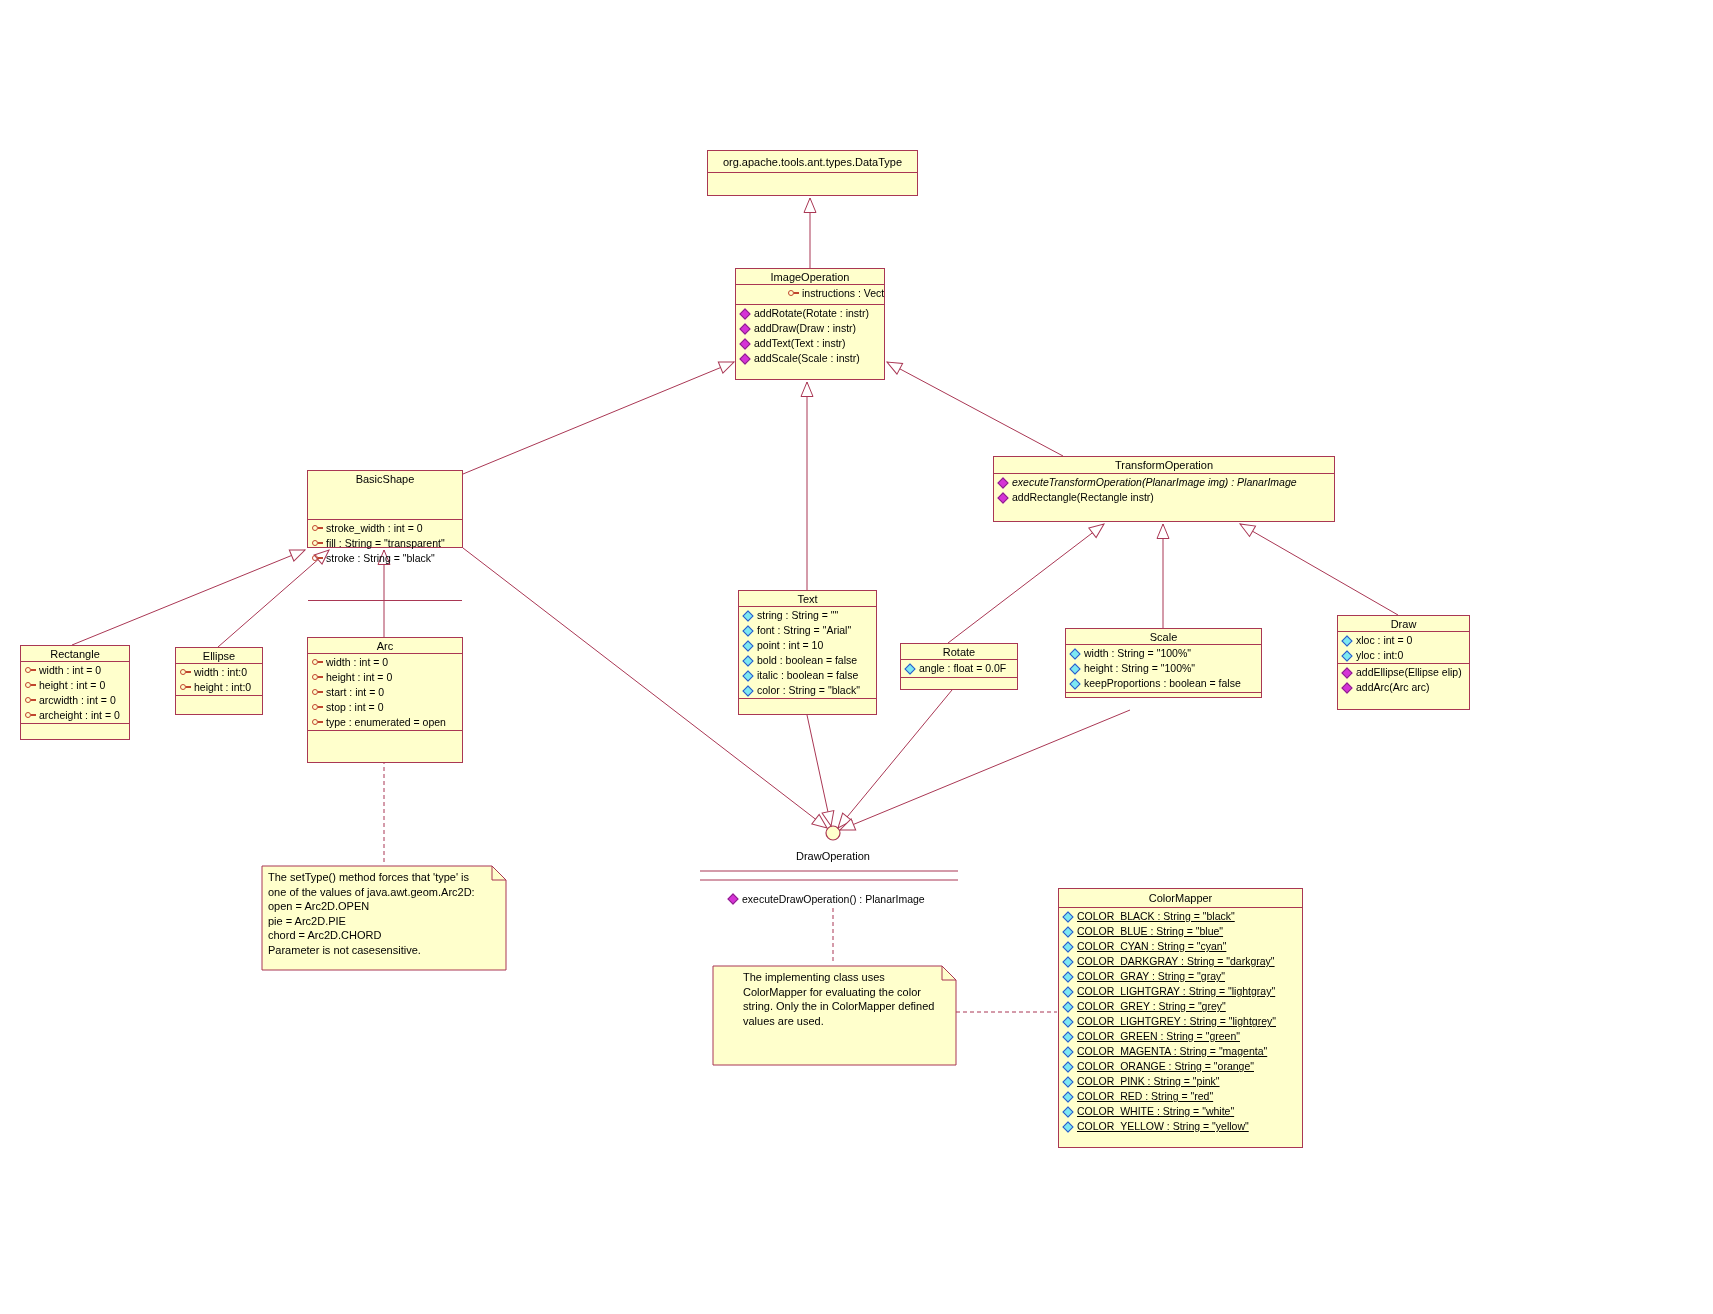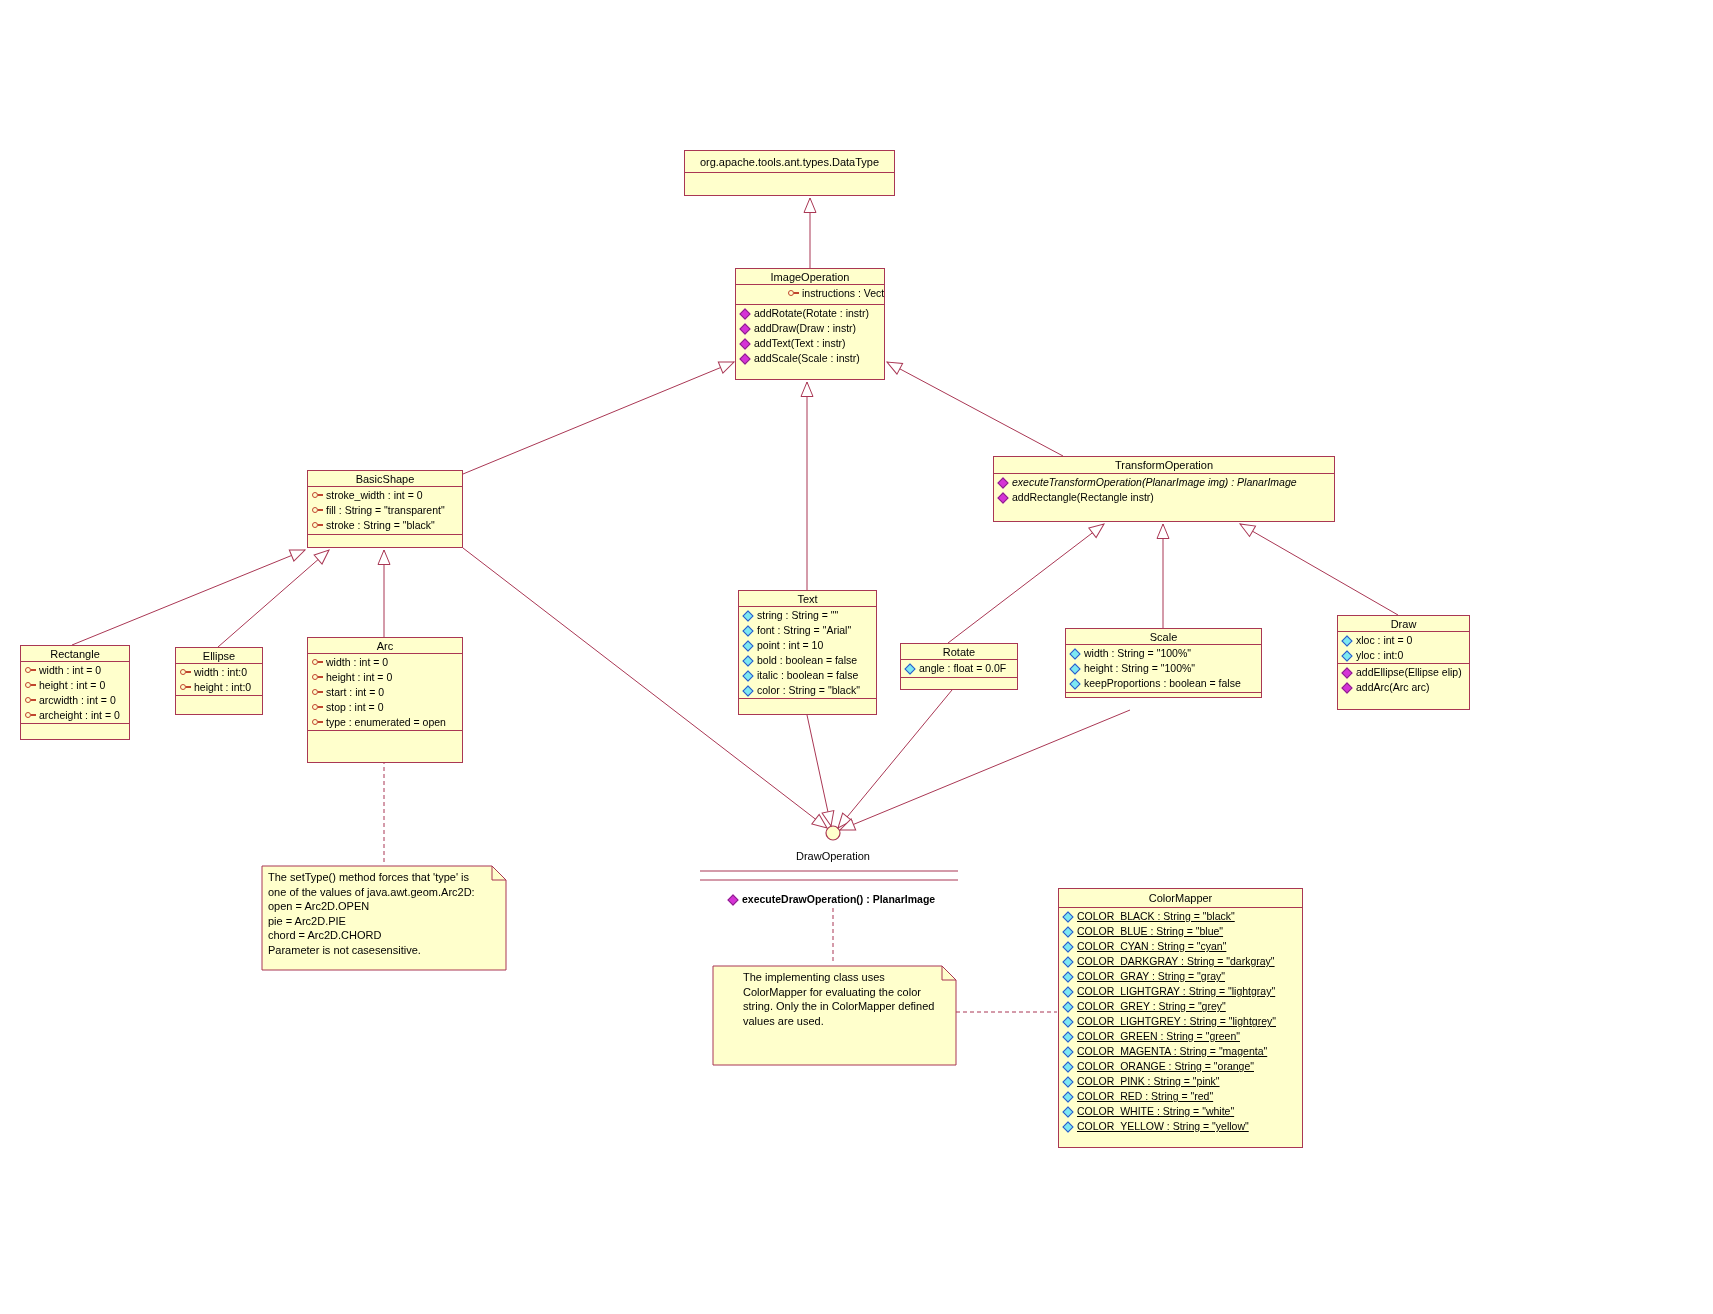--- a/index.html
+++ b/index.html
@@ -52,21 +52,21 @@
   .icon-key::before{
     content:'';position:absolute;left:1px;top:2px;width:4px;height:4px;
     border:1.5px solid var(--key-icon);border-radius:50%;
   }
   .icon-key::after{
     content:'';position:absolute;left:7px;top:4px;width:5px;height:2px;
     background:var(--key-icon);
   }
 
   .iface-name{position:absolute;z-index:2;font-size:11px;text-align:center;white-space:nowrap;}
-  .iface-op{position:absolute;z-index:2;display:flex;align-items:flex-end;font-size:10.5px;font-weight:bold;}
+  .iface-op{position:absolute;z-index:2;display:flex;align-items:flex-start;font-size:10.5px;}
   .note-text{
     position:absolute;z-index:2;font-size:11px;line-height:14.6px;
     white-space:pre-line;
   }
 </style>
 </head>
 <body>
 
 <div id="canvas">
 
@@ -114,21 +114,21 @@
 open = Arc2D.OPEN
 pie = Arc2D.PIE
 chord = Arc2D.CHORD
 Parameter is not casesensitive.</div>
 
   <div class="note-text" style="left:743px;top:970px;width:230px;">The implementing class uses
 ColorMapper for evaluating the color
 string. Only the in ColorMapper defined
 values are used.</div>
 
-<div class="uml-class" style="left: 684px; top: 150px; width: 211px; height: 46px;">
+<div class="uml-class" style="left: 707px; top: 150px; width: 211px; height: 46px;">
       <div class="uml-title" style="height: 21px;">org.apache.tools.ant.types.DataType</div>
       <div class="uml-compartment flex"></div>
     </div>
     <div class="uml-class" style="left: 735px; top: 268px; width: 150px; height: 112px;">
       <div class="uml-title italic" style="height: 15px;">ImageOperation</div>
       <div class="uml-compartment" style="height: 20px; padding-left: 48px;">
         <div class="uml-member">
           <span class="icon icon-key"></span>
           <span class="member-text">instructions : Vector</span>
         </div>
@@ -145,21 +145,21 @@
         <div class="uml-member">
           <span class="icon icon-op"></span>
           <span class="member-text">addText(Text : instr)</span>
         </div>
         <div class="uml-member">
           <span class="icon icon-op"></span>
           <span class="member-text">addScale(Scale : instr)</span>
         </div>
       </div>
     </div>
-    <div class="uml-class" style="left: 307px; top: 470px; width: 156px; height: 78px;">
+    <div class="uml-class" style="left: 307px; top: 470px; width: 156px; height: 78px; gap: 33px;">
       <div class="uml-title italic" style="height: 15px;">BasicShape</div>
       <div class="uml-compartment" style="height: 48px;">
         <div class="uml-member">
           <span class="icon icon-key"></span>
           <span class="member-text">stroke_width : int = 0</span>
         </div>
         <div class="uml-member">
           <span class="icon icon-key"></span>
           <span class="member-text">fill : String = "transparent"</span>
         </div>

